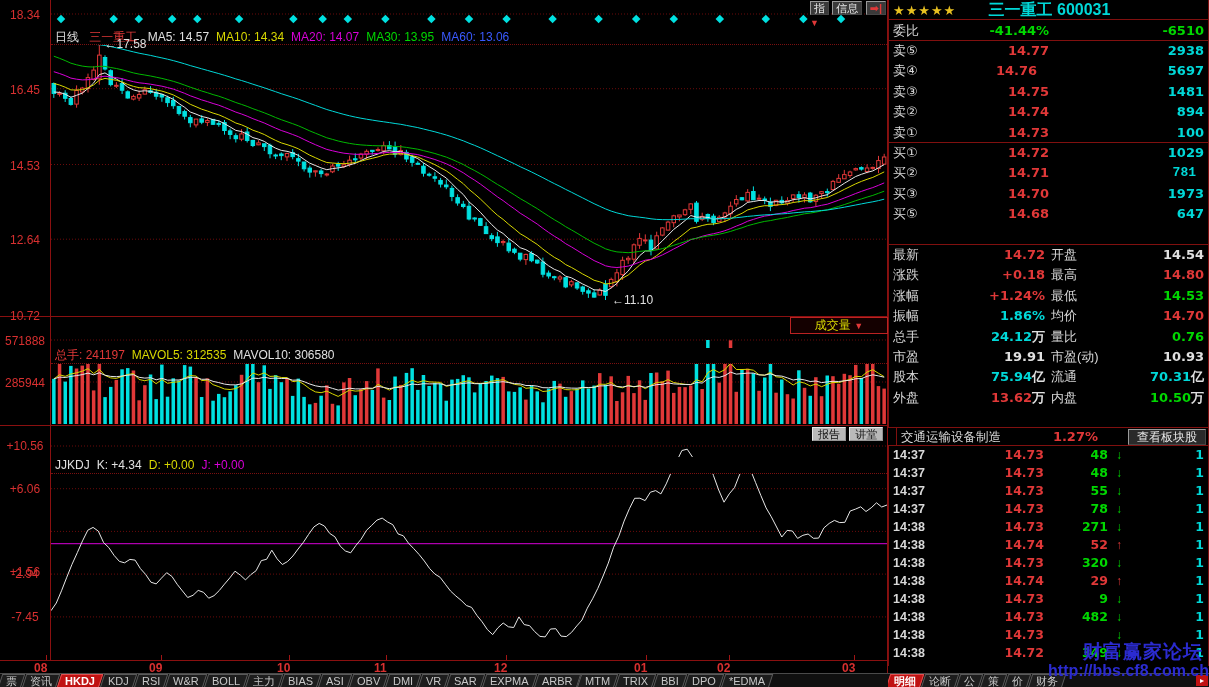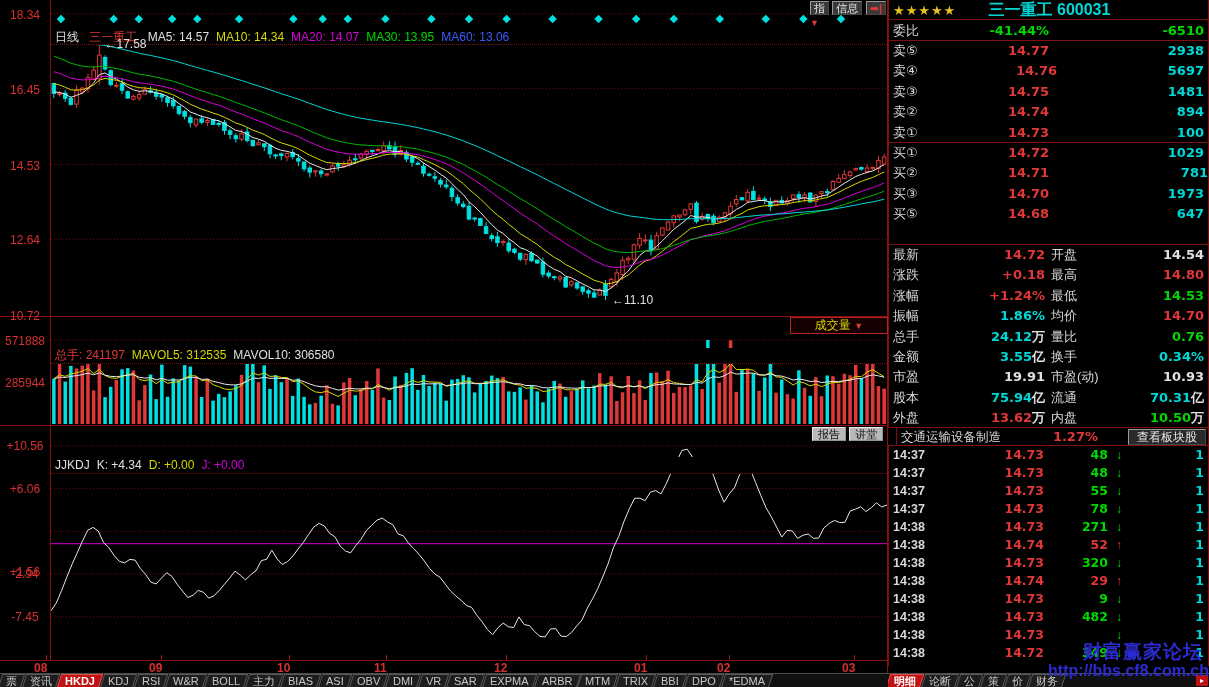--- a/index.html
+++ b/index.html
@@ -622,21 +622,21 @@
       </div>
     </div>
     <div class="rbox" id="asks" style="height:103px;">
         <div class="rrow">
           <span class="rlabel">卖⑤</span>
       <span class="rval red" style="left:60px;width:100px;">14.77</span>
       <span class="rval cyan" style="right:4px;width:80px;">2938</span>
         </div>
         <div class="rrow">
           <span class="rlabel">卖④</span>
-      <span class="rval red" style="left:68px;width:100px;">14.76</span>
+      <span class="rval red" style="left:48px;width:100px;">14.76</span>
       <span class="rval cyan" style="right:4px;width:80px;">5697</span>
         </div>
         <div class="rrow">
           <span class="rlabel">卖③</span>
       <span class="rval red" style="left:60px;width:100px;">14.75</span>
       <span class="rval cyan" style="right:4px;width:80px;">1481</span>
         </div>
         <div class="rrow">
           <span class="rlabel">卖②</span>
       <span class="rval red" style="left:60px;width:100px;">14.74</span>
@@ -650,21 +650,21 @@
       </div>
     <div class="rbox" id="bids" style="height:103px;">
         <div class="rrow">
           <span class="rlabel">买①</span>
       <span class="rval red" style="left:60px;width:100px;">14.72</span>
       <span class="rval cyan" style="right:4px;width:80px;">1029</span>
         </div>
         <div class="rrow">
           <span class="rlabel">买②</span>
       <span class="rval red" style="left:60px;width:100px;">14.71</span>
-      <span class="rval cyan" style="right:0;width:80px;">781</span>
+      <span class="rval cyan" style="right:12px;width:80px;font-family:Liberation Mono, monospace;">781</span>
         </div>
         <div class="rrow">
           <span class="rlabel">买③</span>
       <span class="rval red" style="left:60px;width:100px;">14.70</span>
       <span class="rval cyan" style="right:4px;width:80px;">1973</span>
         </div>
         <div class="rrow">
           <span class="rlabel">买⑤</span>
       <span class="rval red" style="left:60px;width:100px;">14.68</span>
       <span class="rval cyan" style="right:4px;width:80px;">647</span>
@@ -693,26 +693,20 @@
           <span class="rlabel" style="left: 4px;">振幅</span>
           <span class="rval cyan" style="right: 163px; width: 80px;">1.86%</span>
           <span class="rlabel" style="left: 162px;">均价</span>
           <span class="rval red" style="right: 4px; width: 70px;">14.70</span>
         </div>
         <div class="rrow">
           <span class="rlabel" style="left: 4px;">总手</span>
           <span class="rval cyan" style="right: 163px; width: 80px;">24.12<span class="suffix">万</span></span>
           <span class="rlabel" style="left: 162px;">量比</span>
           <span class="rval green" style="right: 4px; width: 70px;">0.76</span>
-        </div>
-        <div class="rrow">
-          <span class="rlabel" style="left: 4px;">金额</span>
-          <span class="rval cyan" style="right: 163px; width: 80px;">3.55<span class="suffix">亿</span></span>
-          <span class="rlabel" style="left: 162px;">换手</span>
-          <span class="rval cyan" style="right: 4px; width: 70px;">0.34%</span>
         </div>
         <div class="rrow">
           <span class="rlabel" style="left: 4px;">市盈</span>
           <span class="rval white" style="right: 163px; width: 80px;">19.91</span>
           <span class="rlabel" style="left: 162px;">市盈(动)</span>
           <span class="rval white" style="right: 4px; width: 70px;">10.93</span>
         </div>
         <div class="rrow">
           <span class="rlabel" style="left: 4px;">股本</span>
           <span class="rval cyan" style="right: 163px; width: 80px;">75.94<span class="suffix">亿</span></span>

